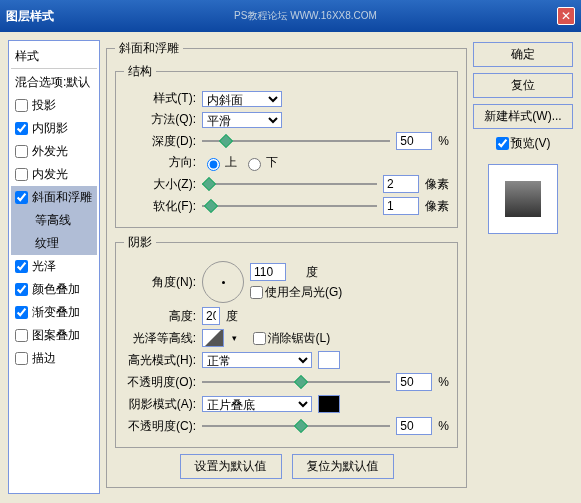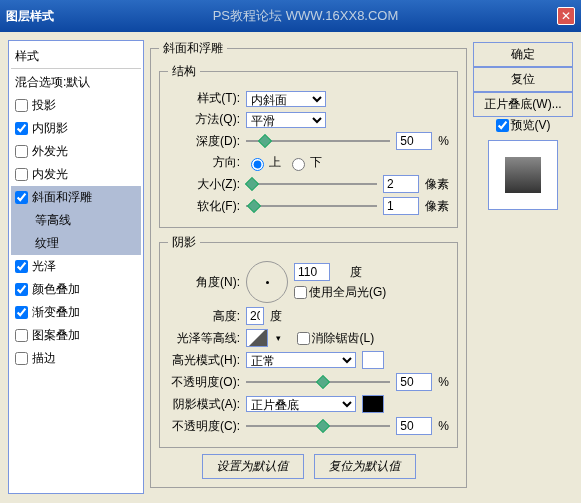--- a/index.html
+++ b/index.html
@@ -1,40 +1,40 @@
 <!DOCTYPE html>
 <html><head>
 <meta charset="utf-8">
 <style>
 * { box-sizing: border-box; font-family: "SimSun", "宋体", sans-serif; font-size: 12px; }
 body { margin: 0; background: #ece9d8; width: 581px; height: 503px; overflow: hidden; }
 .titlebar { background: linear-gradient(#2a6ac1, #0d47a1); color: #fff; height: 32px; display: flex; align-items: center; padding: 12px 6px; justify-content: space-between; }
 .titlebar-text { font-weight: bold; }
-.watermark { color: #c0d0e0; font-size: 13px; }
+.watermark { color: #c0d0e0; font-size: 10px; }
 .close-btn { width: 18px; height: 18px; background: #d9534f; color:#fff; display:flex; align-items:center; justify-content:center; border:1px solid #fff; border-radius:2px; }
 .dialog-body { display: flex; padding: 8px; gap: 6px; }
-.left-panel { width: 136px; border: 1px solid #7a96df; background: #fff; padding: 4px 2px; }
+.left-panel { width: 92px; border: 1px solid #7a96df; background: #fff; padding: 4px 2px; }
 .left-header { padding: 3px 4px; border-bottom: 1px solid #ccc; margin-bottom:2px; }
 .left-item { display:flex; align-items:center; padding:3px 4px; gap:4px; cursor:default; }
 .left-item.selected { background: #b0bdd6; }
 .left-sub { padding-left: 24px; }
 input[type=checkbox]{ width:13px; height:13px; margin:0; }
 .mid-panel { flex: 1; }
-.right-panel { width: 100px; display:flex; flex-direction:column; align-items:stretch; padding-top:2px;}
+.right-panel { width: 100px; display:flex; flex-direction:column; gap:6px; align-items:stretch; padding-top:2px;}
 fieldset { border:1px solid #a0a0a0; margin:0 0 6px 0; padding:6px 8px 8px 8px; }
 legend { padding:0 4px; }
 .row { display:flex; align-items:center; gap:6px; margin:4px 0; }
 .lbl { text-align:right; width:72px; }
 select { border:1px solid #7a96df; height:16px; background:#fff; }
 input[type=text]{ border:1px solid #7a96df; height:18px; text-align:left; padding:0 3px; background:#fff; }
 .slider { flex:1; height:14px; position:relative; }
 .slider-track { position:absolute; top:6px; left:0; right:0; height:2px; background:#999; }
 .slider-thumb { position:absolute; top:2px; width:10px; height:10px; background:#5a8; border:1px solid #2a6; transform:rotate(45deg); }
 .btn { border:1px solid #7a96df; background:#ece9d8; padding:3px 0; text-align:center; cursor:default; }
-.btn-row { display:flex; gap:10px; justify-content:center; margin-top:0;font-style:italic; }
+.btn-row { display:flex; gap:10px; justify-content:center; margin-top:0; }
 .btn-row .btn { padding:3px 14px; }
 .preview-box { width:70px; height:70px; background:#fff; border:1px solid #7a96df; margin:6px auto; display:flex; align-items:center; justify-content:center; }
 .preview-swatch { width:36px; height:36px; background:linear-gradient(#888,#333); }
 .angle-circle { width:42px; height:42px; border:1px solid #999; border-radius:50%; display:flex; align-items:center; justify-content:center; }
 .angle-dot { width:3px; height:3px; background:#000; border-radius:50%; }
 .swatch { width:22px; height:18px; border:1px solid #7a96df; display:inline-block; }
 .gloss-swatch { width:22px; height:18px; border:1px solid #7a96df; background:linear-gradient(135deg,#fff 0%,#fff 49%,#555 51%,#555 100%); }
 .picker-arrow { font-size:9px; padding:0 2px; }
 .radio-lbl { display:flex; align-items:center; gap:2px; }
 </style>
@@ -221,21 +221,21 @@
       <div class="btn-row">
         <div class="btn">设置为默认值</div>
         <div class="btn">复位为默认值</div>
       </div>
     </fieldset>
   </div>
 
   <div class="right-panel">
     <div class="btn">确定</div>
     <div class="btn">复位</div>
-    <div class="btn">正片叠底(W)...</div>
+    <div class="btn">新建样式(W)...</div>
     <label class="radio-lbl" style="justify-content:center">
         <input type="checkbox" checked="" style="">
         <span>预览(V)</span>
       </label>
     <div class="preview-box">
         <div class="preview-swatch"></div>
       </div>
   </div>
 </div>
 

